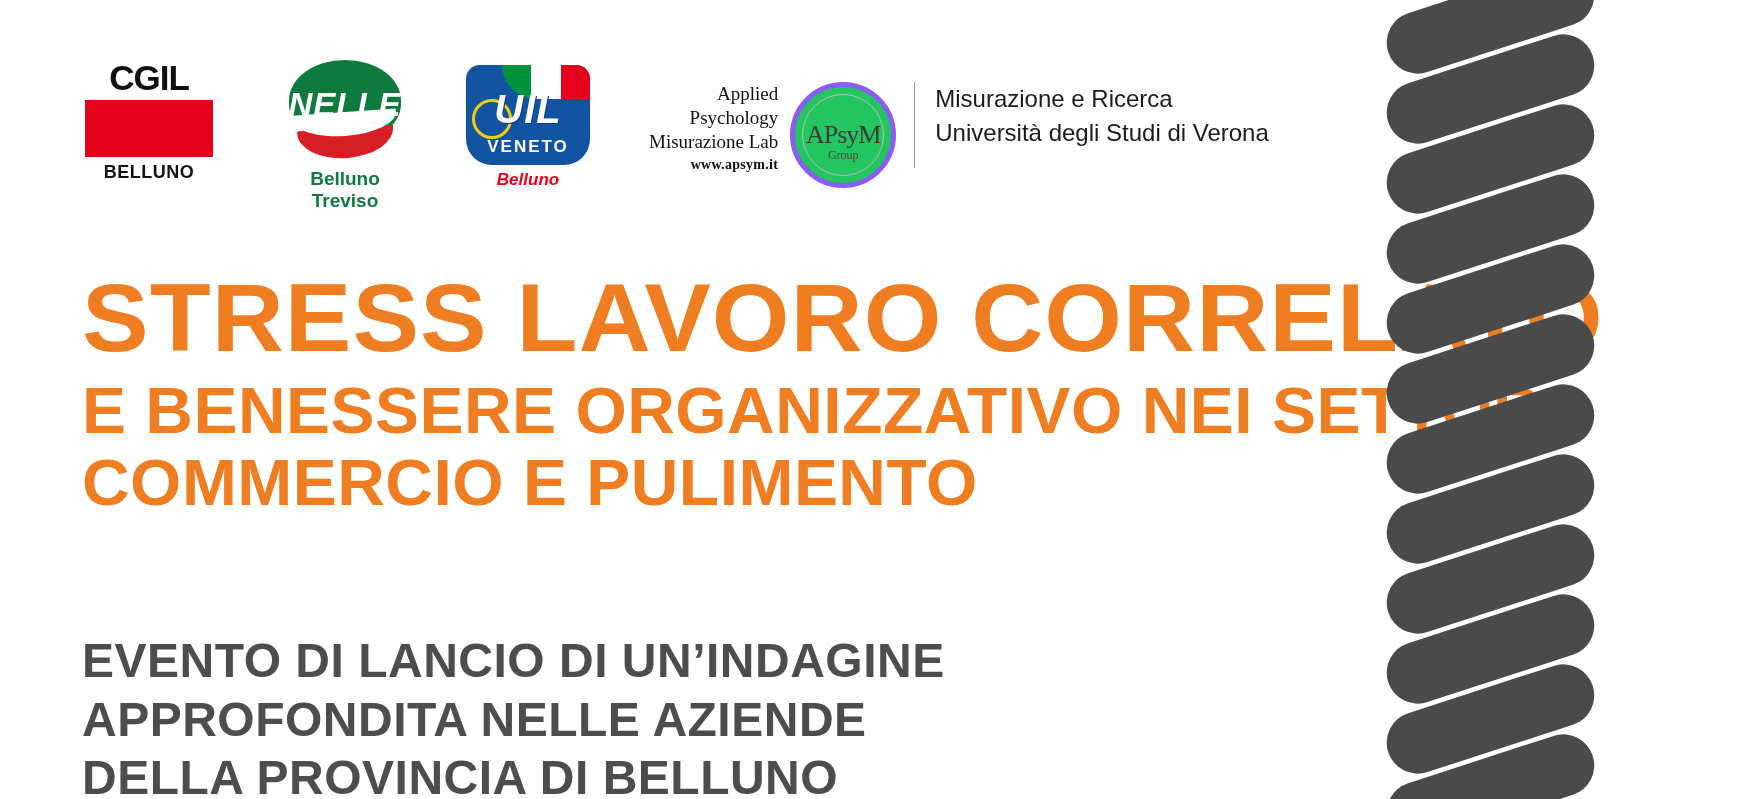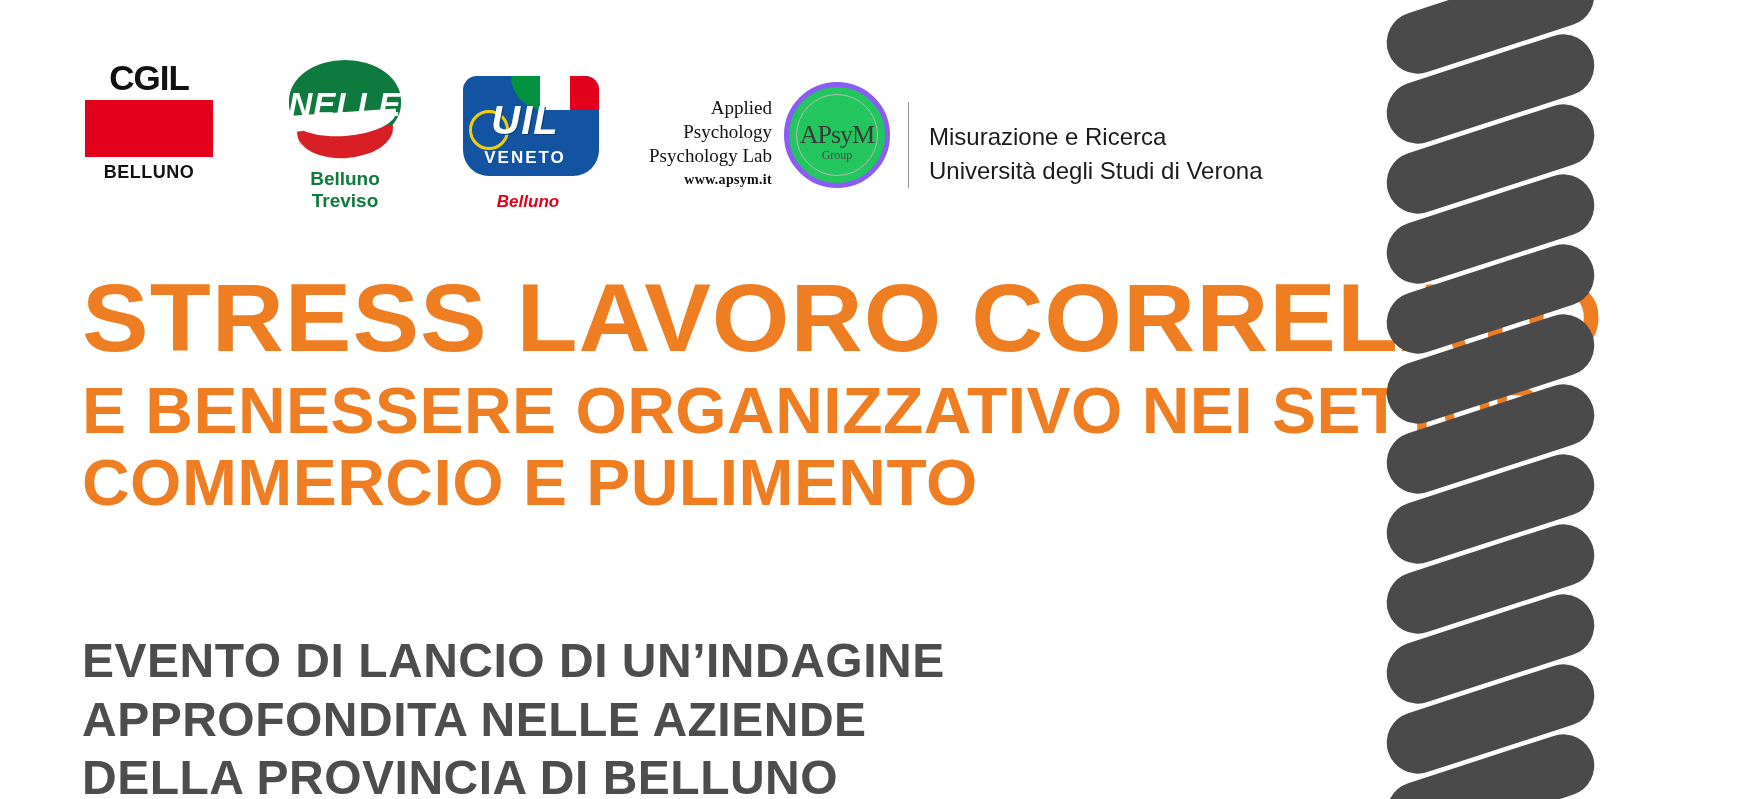--- a/index.html
+++ b/index.html
@@ -120,23 +120,23 @@
   }
 
   
   .uil {
     width: 130px;
     margin-right: 56px;
     text-align: center;
     position: relative;
   }
   .uil-mark {
-    width: 136px;
+    width: 124px;
     height: 100px;
-    margin: 16px auto;
+    margin: 5px auto;
     position: relative;
   }
   .uil-shield {
     position: absolute;
     inset: 0;
     background: #1253a2;
     border-radius: 14px 14px 26px 26px;
     overflow: hidden;
   }
   .uil-flag {
@@ -192,21 +192,21 @@
     font-weight: bold;
     font-style: italic;
     font-size: 17px;
     color: #e2001a;
     margin-top: 2px;
   }
 
   
   .apsym {
     display: flex;
-    align-items: flex-end;
+    align-items: flex-start;
     margin-top: 22px;
   }
   .apsym-lab {
     text-align: right;
     font-family: "Liberation Serif", serif;
     font-size: 19px;
     line-height: 1.25;
     color: #111111;
     margin-right: 12px;
   }
@@ -364,21 +364,21 @@
           <div class="uil-veneto">VENETO</div>
         </div>
       </div>
       <div class="uil-sub">Belluno</div>
     </div>
 
     <div class="apsym">
       <div class="apsym-lab">
         <div>Applied</div>
         <div>Psychology</div>
-        <div>Psychology Lab</div>
+        <div>Misurazione Lab</div>
         <div class="apsym-url">www.apsym.it</div>
       </div>
       <div class="apsym-seal">
         <div class="ring"></div>
         <div class="mono">APsyM</div>
         <div class="grp">Group</div>
       </div>
       <div class="apsym-divider"></div>
       <div class="apsym-right">
         <div>Misurazione e Ricerca</div>

